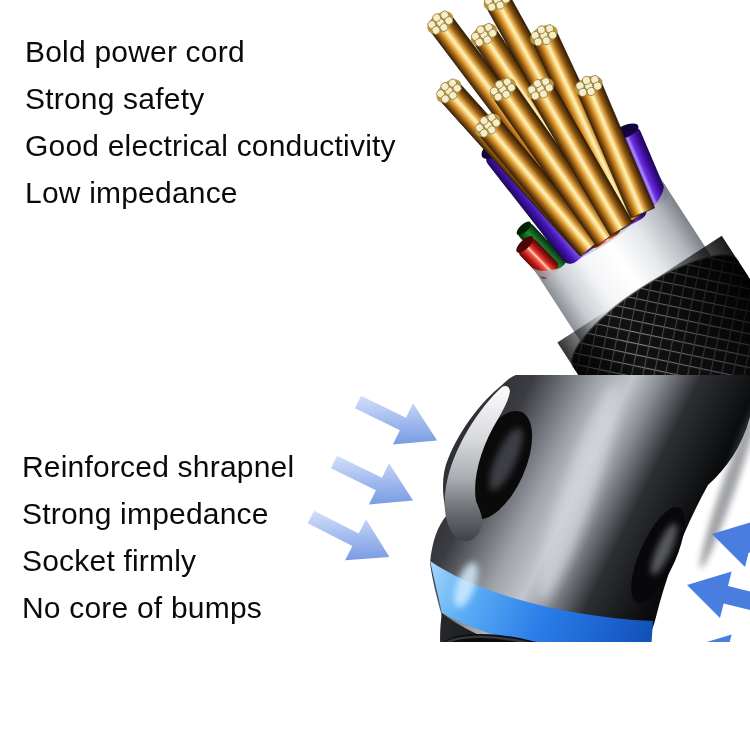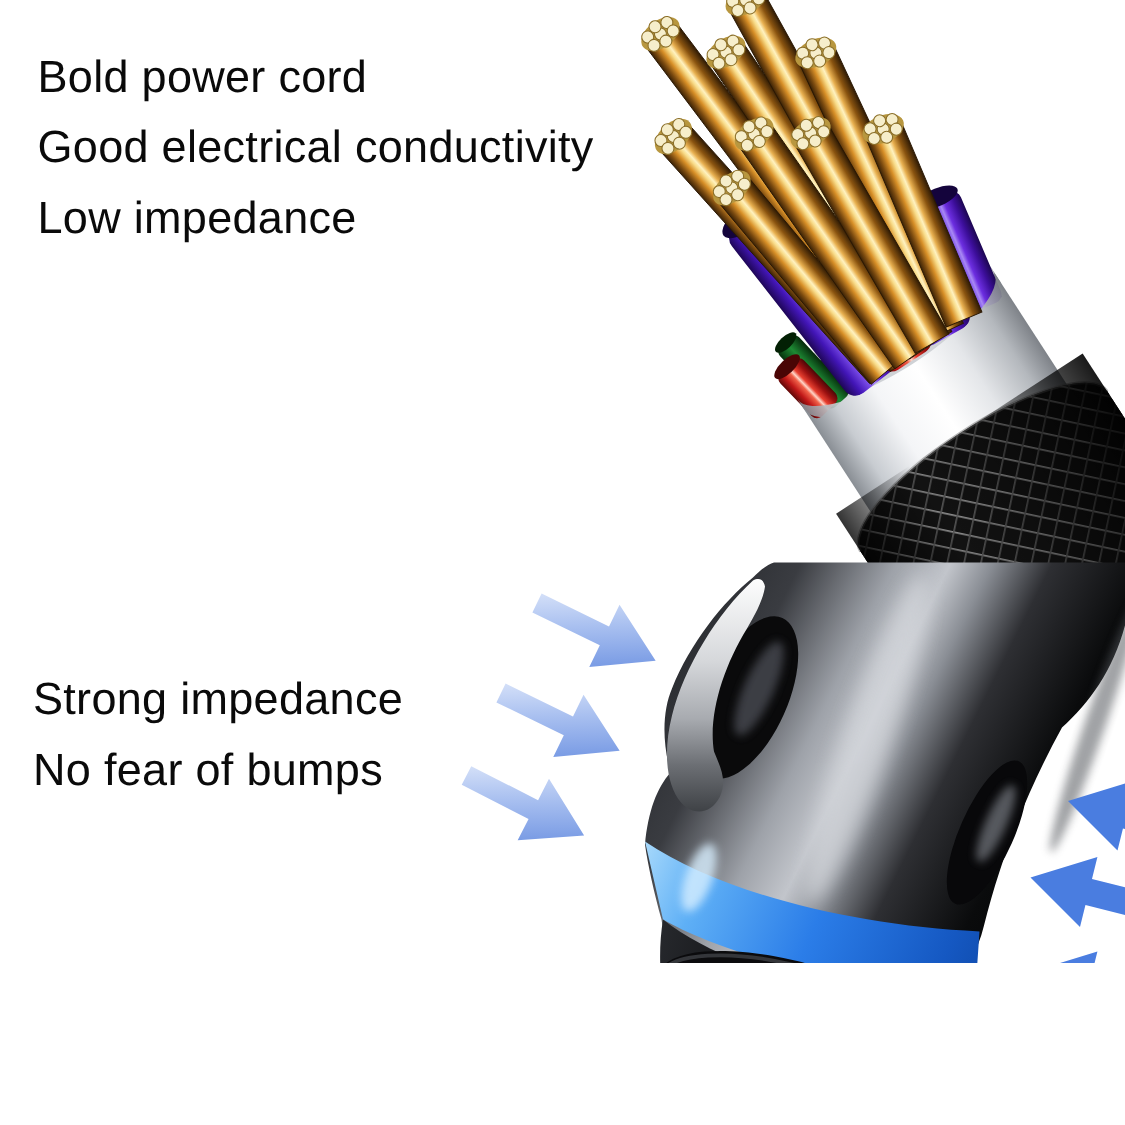--- a/index.html
+++ b/index.html
@@ -282,22 +282,25 @@
     <g transform="translate(687,585) rotate(14)">
       <path d="M0,0 L40,-24 L40,-9 L95,-9 L95,9 L40,9 L40,24 Z" fill="#4a7de0"></path>
       </g>
     <g transform="translate(687,648) rotate(14)">
       <path d="M0,0 L40,-24 L40,-9 L95,-9 L95,9 L40,9 L40,24 Z" fill="#4a7de0"></path>
       </g>
   </svg>
 
   <div class="feat feat-top">
     <span>Bold power cord</span>
+    <span>Strong safety</span>
     <span>Good electrical conductivity</span>
     <span>Low impedance</span>
   </div>
 
   <div class="feat feat-bottom">
+    <span>Reinforced shrapnel</span>
     <span>Strong impedance</span>
-    <span>No fear of bumps</span>
+    <span>Socket firmly</span>
+    <span>No core of bumps</span>
   </div>
 
 </div>
 
 </body></html>

